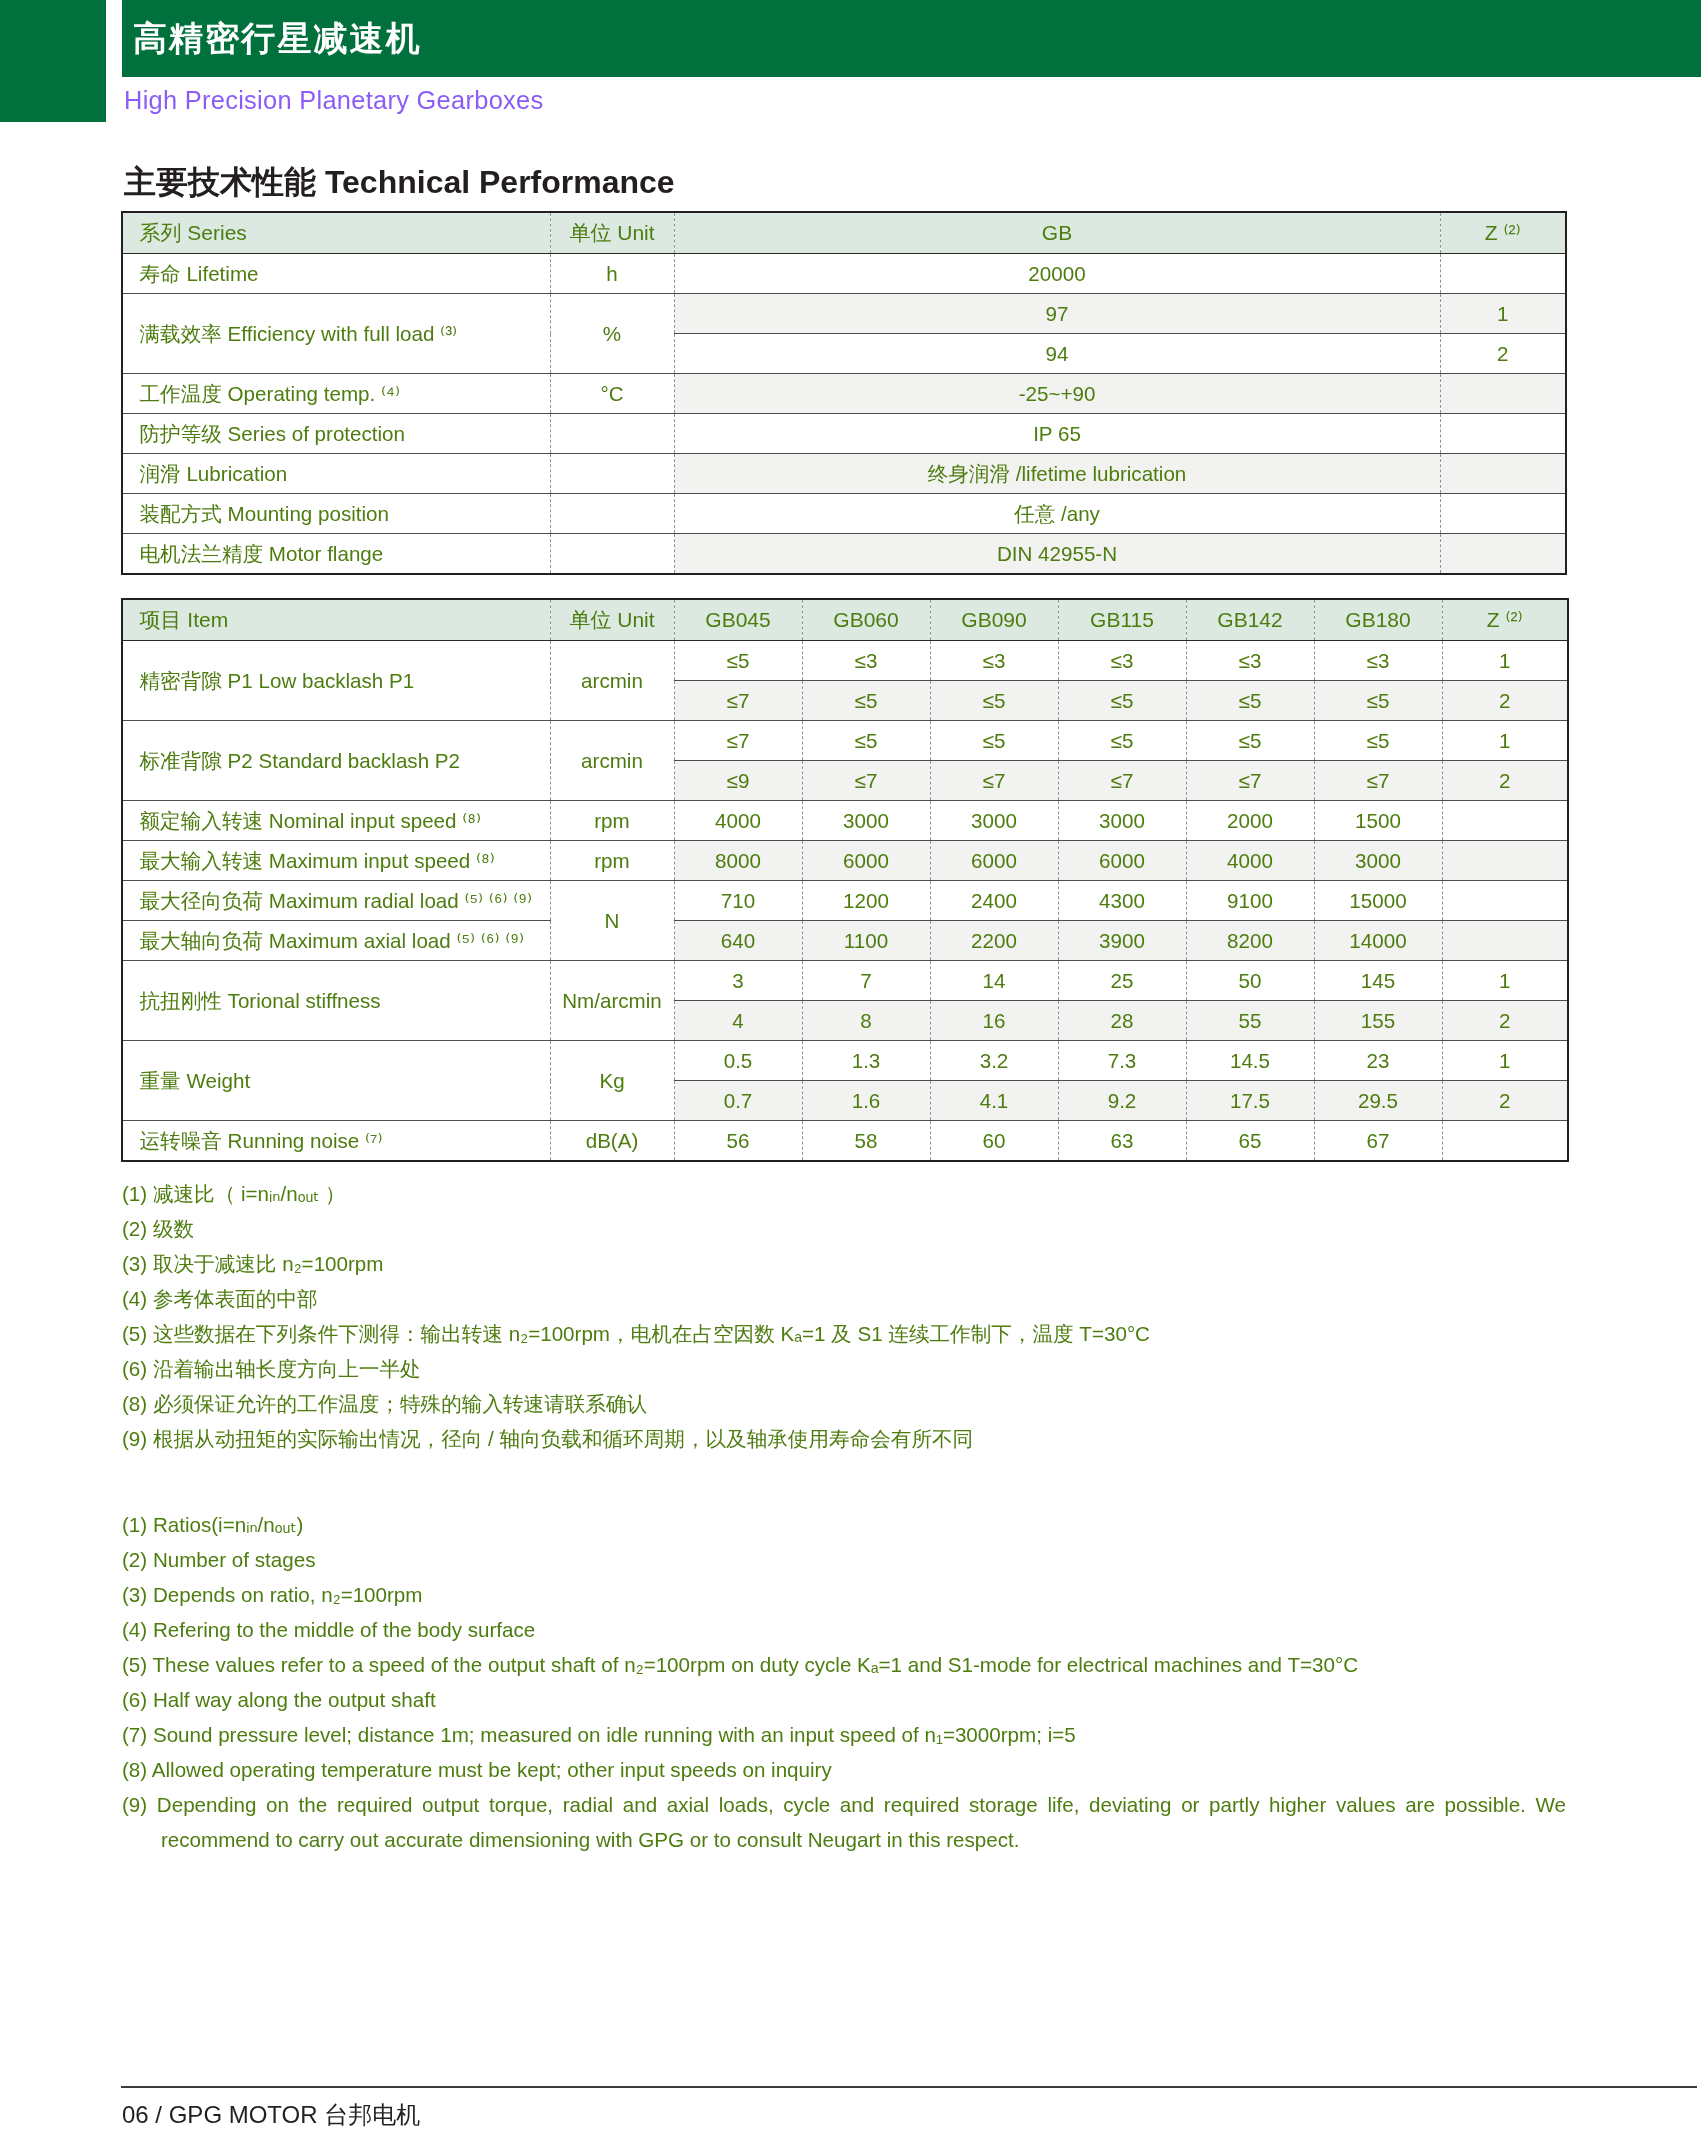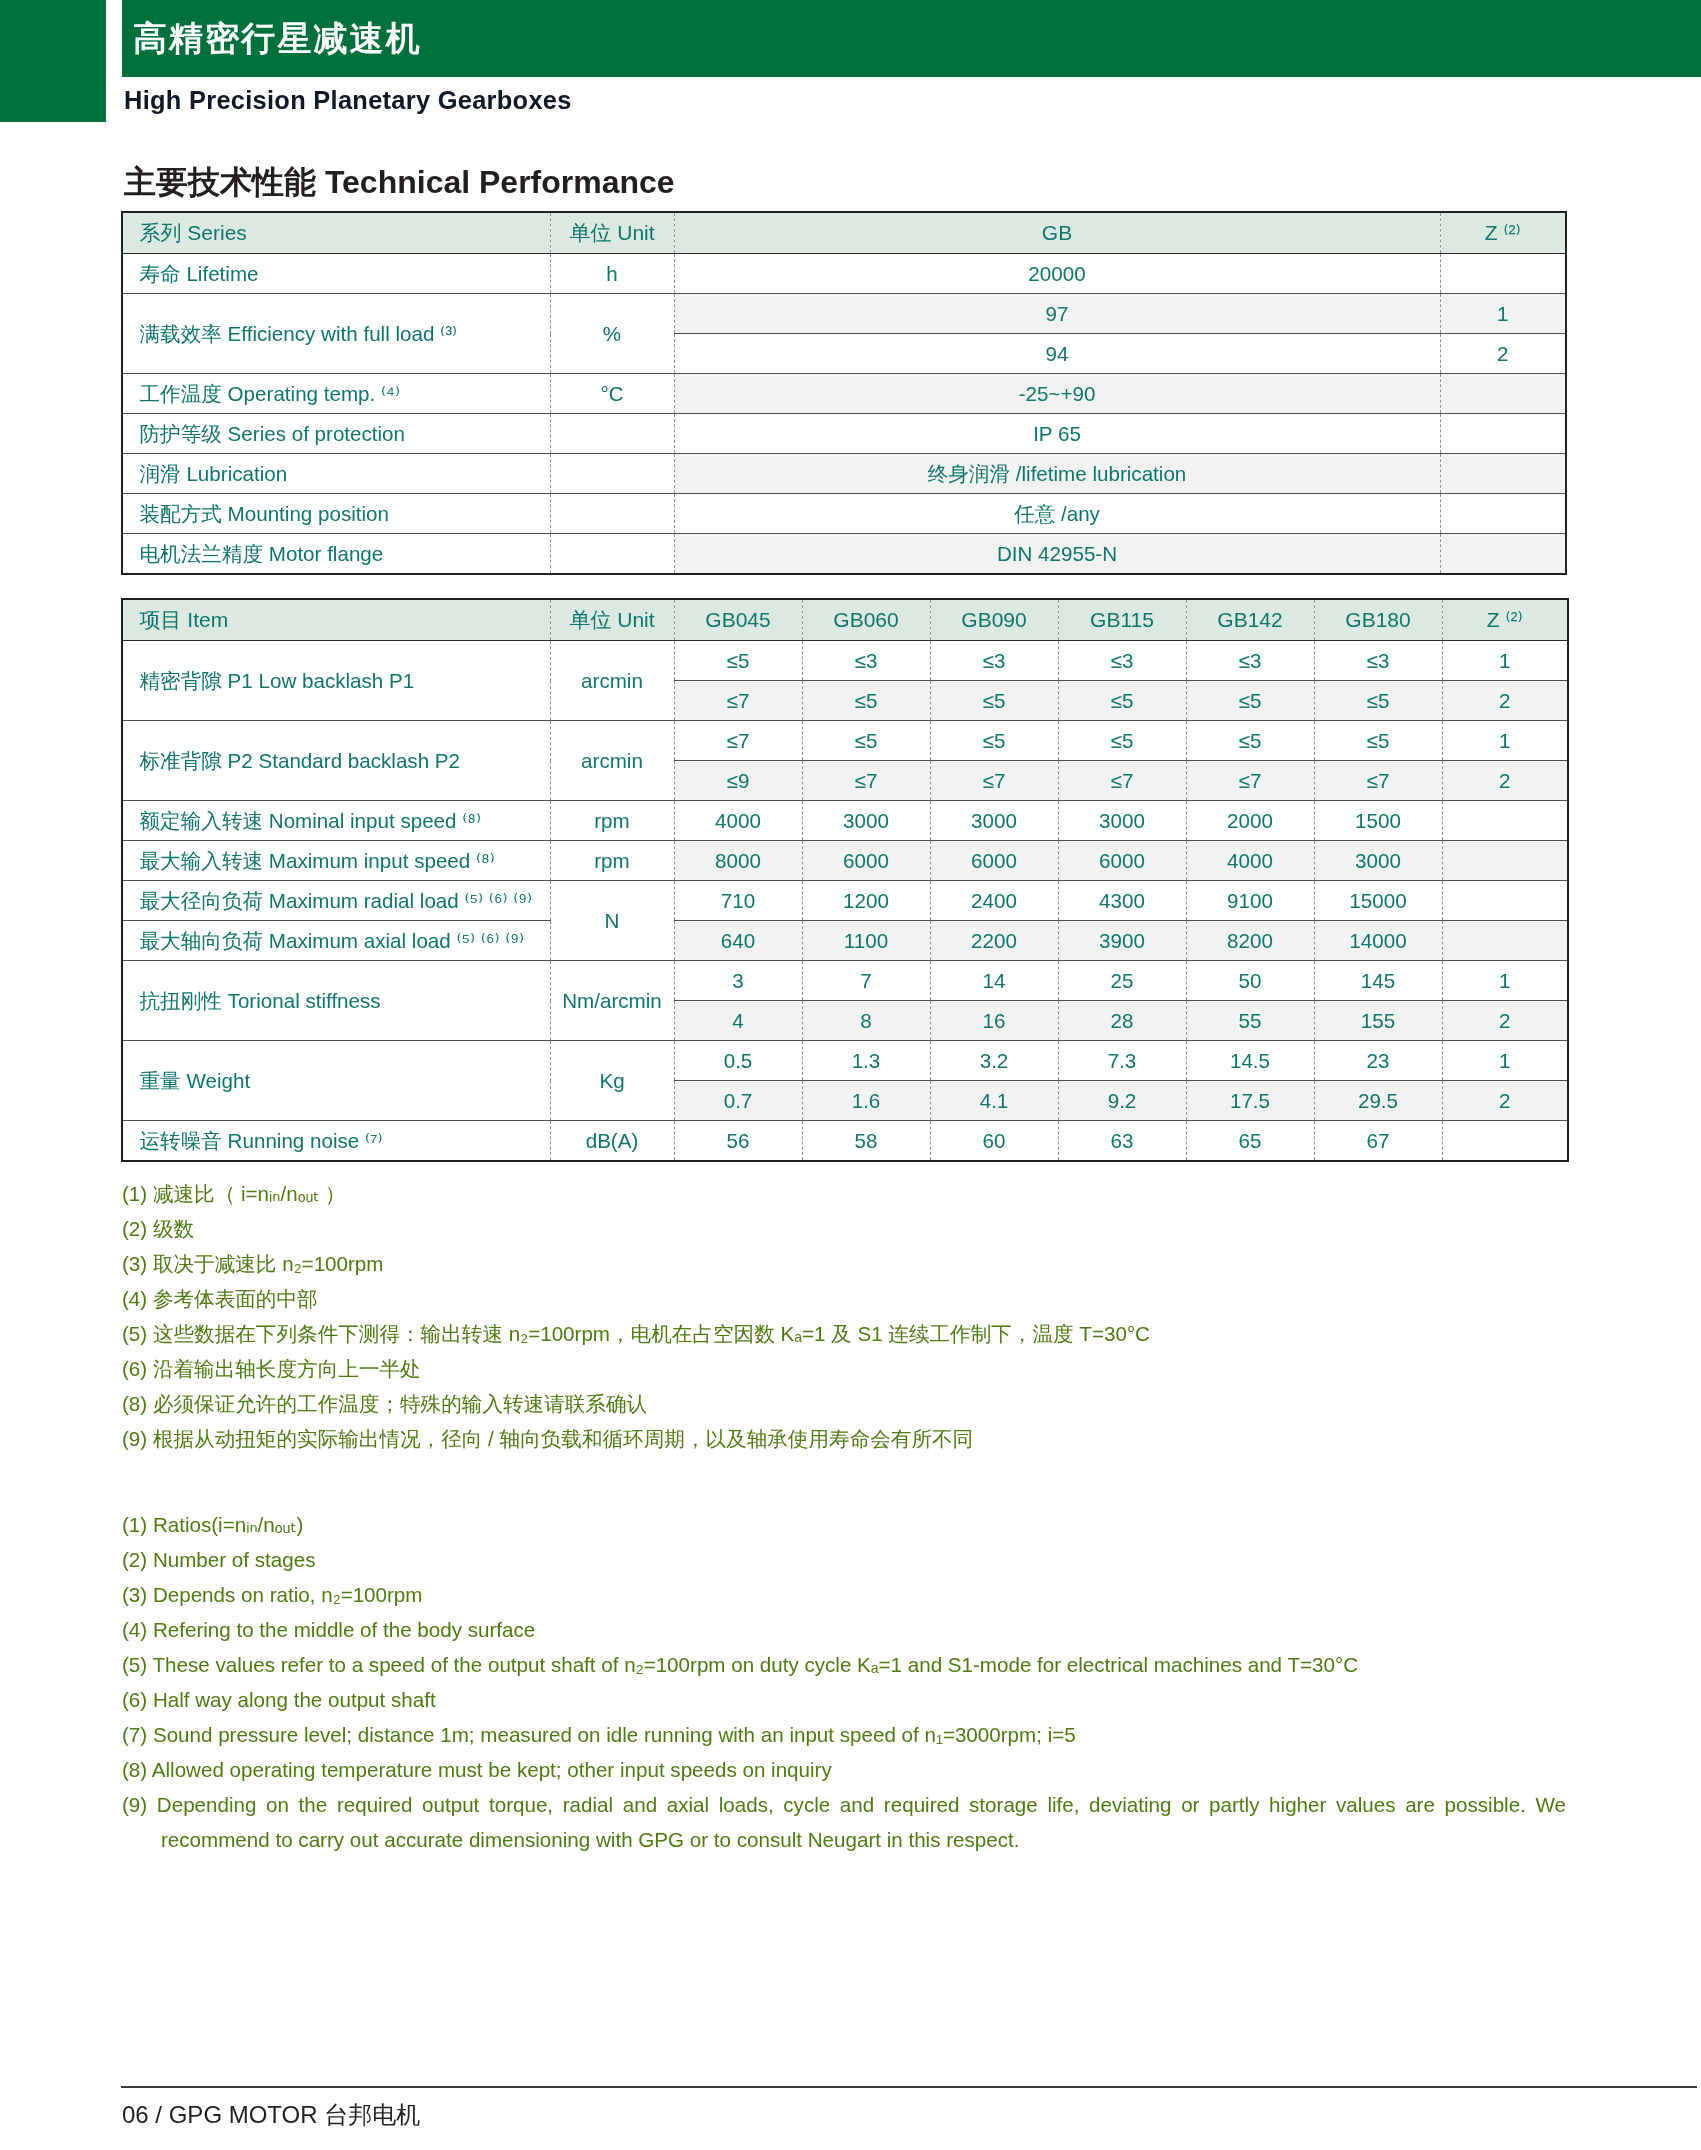--- a/index.html
+++ b/index.html
@@ -20,33 +20,33 @@
     position:absolute;left:122px;top:0;right:0;height:77px;
     background:#00713c;display:flex;align-items:center;
   }
   .title-bar .title-cn{
     color:#ffffff;font-size:34px;font-weight:bold;letter-spacing:2.1px;
     padding-left:11px;
     text-align:right;
   }
   .subtitle-en{
     position:absolute;left:124px;top:86px;
-    font-size:25.4px;font-weight:bold;color:#0f172a;letter-spacing:0.3px;
+    font-size:25.4px;font-weight:normal;color:#8b5cf6;letter-spacing:0.3px;
   }
   .section-title{
     position:absolute;left:124px;top:161px;
     font-size:32px;font-weight:bold;color:#231f20;
   }
   
   table.spec{
     position:absolute;left:121px;
     width:1444px;
     border-collapse:collapse;table-layout:fixed;
     border:2.1px solid #231f20;
-    font-size:20.6px;color:#0f766e;
+    font-size:20.6px;color:#4d7c0f;
   }
   #table1{top:211px;}
   #table2{top:598px;}
   table.spec th,table.spec td{
     border-left:1px dashed #8f9194;
     border-top:1.4px solid #4e4c4d;
     padding:0;vertical-align:middle;
     overflow:hidden;white-space:nowrap;
   }
   table.spec th{

